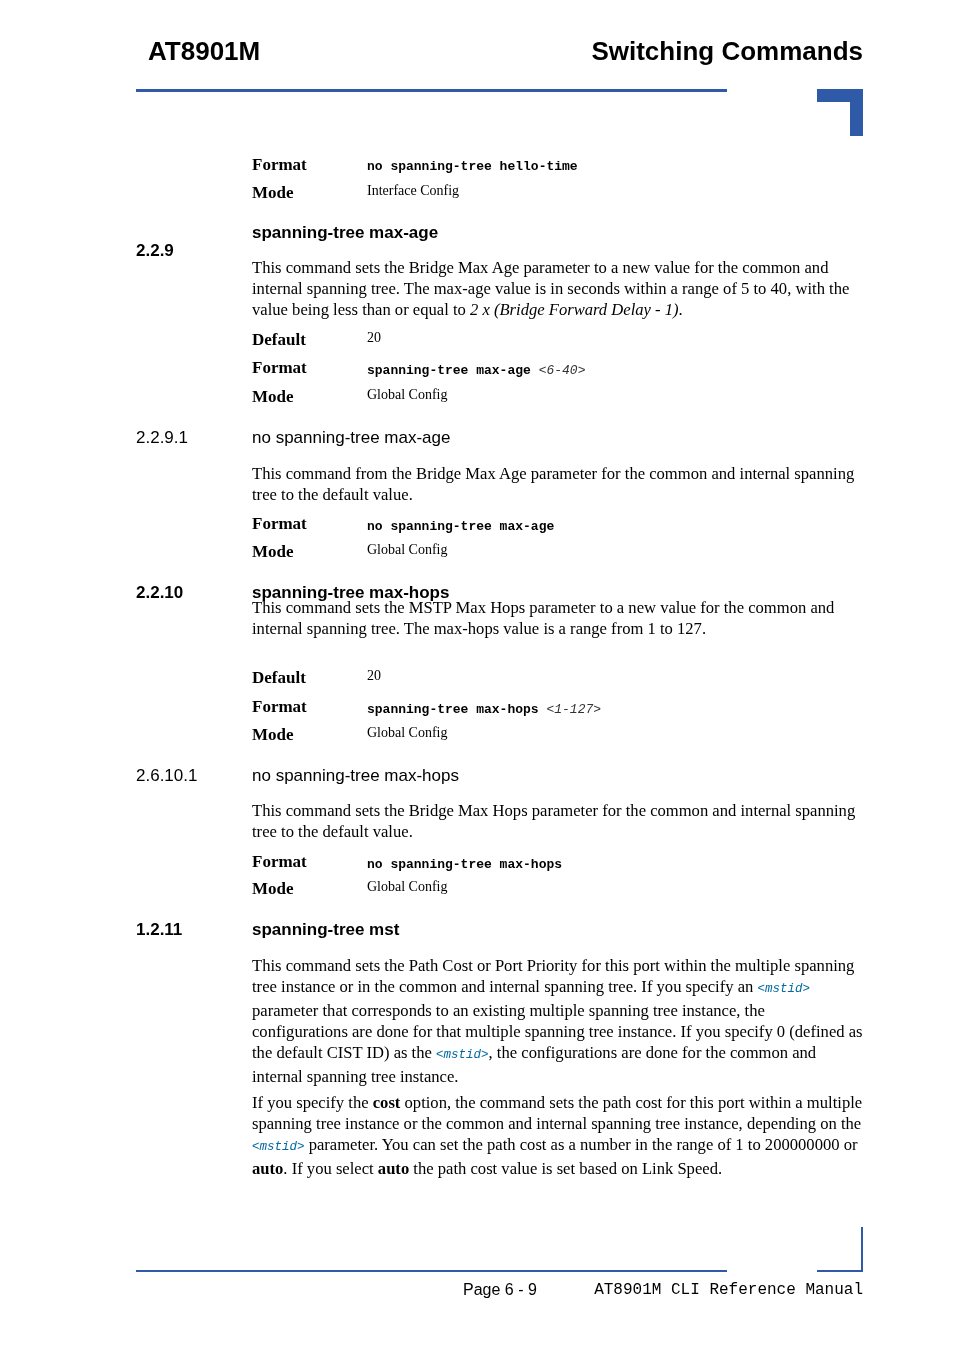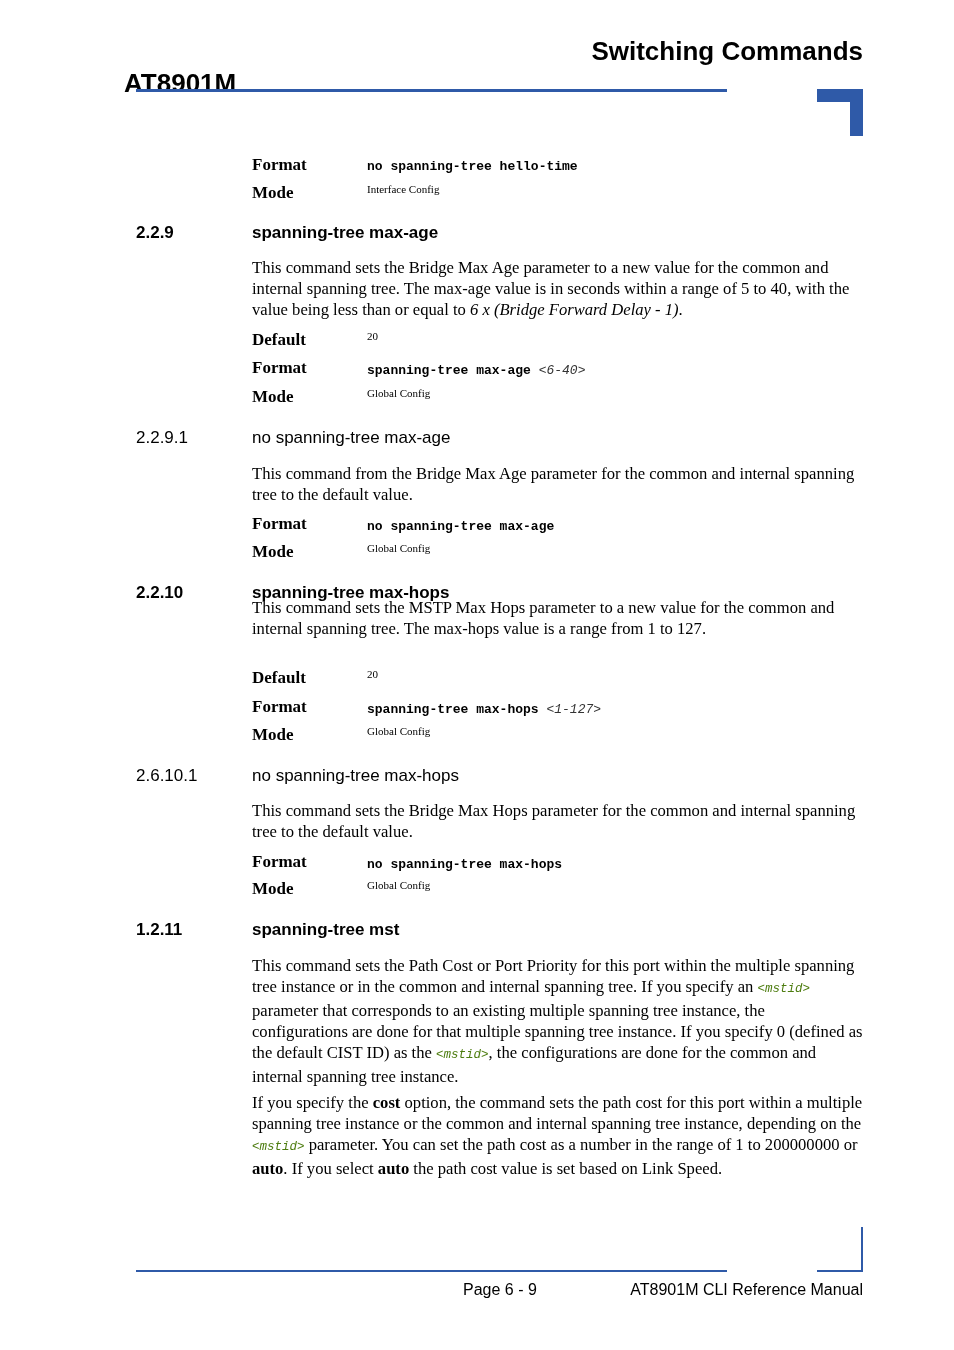--- a/index.html
+++ b/index.html
@@ -1,56 +1,56 @@
 <!DOCTYPE html>
 <html><head>
 <meta charset="utf-8">
 <style>
   html, body { margin:0; padding:0; background:#ffffff; }
   body { width:954px; height:1350px; position:relative; overflow:hidden; color:#000; }
   .hdr-left, .hdr-right { position:absolute; top:36px; font-family:"Liberation Sans", sans-serif; font-weight:bold; font-size:26px; }
-  .hdr-left { left:124px;margin-top:32px; }
+  .hdr-left { left:148px; }
   .hdr-right { right:91px; }
   .rule-top { position:absolute; left:136px; top:89px; width:591px; height:3px; background:#2f5aa8; }
   .corner-top-h { position:absolute; left:817px; top:89px; width:46px; height:13px; background:#2f5aa8; }
   .corner-top-v { position:absolute; left:850px; top:89px; width:13px; height:47px; background:#2f5aa8; }
   .rule-bot { position:absolute; left:136px; top:1270px; width:591px; height:2px; background:#2f5aa8; }
   .corner-bot-h { position:absolute; left:817px; top:1270px; width:46px; height:2px; background:#2f5aa8; }
   .corner-bot-v { position:absolute; left:861px; top:1227px; width:2px; height:45px; background:#2f5aa8; }
   .footer-page { position:absolute; left:463px; top:1281px; font-family:"Liberation Sans", sans-serif; font-size:16px; }
-  .footer-title { position:absolute; right:91px; top:1281px; font-family:Liberation Sans, sans-serif; font-size:16px; }
+  .footer-title { position:absolute; right:91px; top:1281px; font-family:Liberation Mono, monospace; font-size:16px; }
 
   .abs { position:absolute; }
   .lbl { left:252px; font-family:"Liberation Serif", serif; font-weight:bold; font-size:17px; }
-  .val { left:367px; font-family:"Liberation Serif", serif; font-size:11px; }
+  .val { left:367px; font-family:"Liberation Serif", serif; font-size:14px; }
   .code { left:367px; font-family:"Liberation Mono", monospace; font-weight:bold; font-size:13px;text-align:center; }
   .code i { font-weight:normal; color:#333; }
   .secnum { left:136px; font-family:"Liberation Sans", sans-serif; font-size:17px; }
   .sectitle { left:252px; font-family:"Liberation Sans", sans-serif; font-size:17px; }
   .b { font-weight:bold; }
   .para { left:252px; width:612px; font-family:"Liberation Serif", serif; font-size:16.6px; line-height:21px; }
-  .mono-i { font-family:"Liberation Mono", monospace; font-style:italic; font-size:12.5px; color:#4d7c0f; }
+  .mono-i { font-family:"Liberation Mono", monospace; font-style:italic; font-size:12.5px; color:#0369a1; }
 </style>
 </head>
 <body>
 
 <div class="hdr-left">AT8901M</div>
 <div class="hdr-right">Switching Commands</div>
 <div class="rule-top"></div>
 <div class="corner-top-h"></div>
 <div class="corner-top-v"></div>
 
 <div class="abs lbl" style="top:155px">Format</div>
 <div class="abs code" style="top:159px">no spanning-tree hello-time</div>
 <div class="abs lbl" style="top:183px">Mode</div>
 <div class="abs val" style="top:183px">Interface Config</div>
 
-<div class="abs secnum b" style="top:223px">2.2.9</div>
+<div class="abs secnum b" style="top:241px">2.2.9</div>
 <div class="abs sectitle b" style="top:223px">spanning-tree max-age</div>
-<div class="abs para" style="top:257px"><span>This command sets the Bridge Max Age parameter to a new value for the common and internal spanning tree. The max-age value is in seconds within a range of 5 to 40, with the value being less than or equal to </span><i>6 x (Bridge Forward Delay - 1)</i><span>.</span></div>
+<div class="abs para" style="top:257px"><span>This command sets the Bridge Max Age parameter to a new value for the common and internal spanning tree. The max-age value is in seconds within a range of 5 to 40, with the value being less than or equal to </span><i>2 x (Bridge Forward Delay - 1)</i><span>.</span></div>
 <div class="abs lbl" style="top:330px">Default</div>
 <div class="abs val" style="top:330px">20</div>
 <div class="abs lbl" style="top:358px">Format</div>
 <div class="abs code" style="top:363px"><span>spanning-tree max-age</span> <i>&lt;6-40&gt;</i></div>
 <div class="abs lbl" style="top:387px">Mode</div>
 <div class="abs val" style="top:387px">Global Config</div>
 
 <div class="abs secnum" style="top:428px">2.2.9.1</div>
 <div class="abs sectitle" style="top:428px">no spanning-tree max-age</div>
 <div class="abs para" style="top:463px">This command from the Bridge Max Age parameter for the common and internal spanning tree to the default value.</div>

